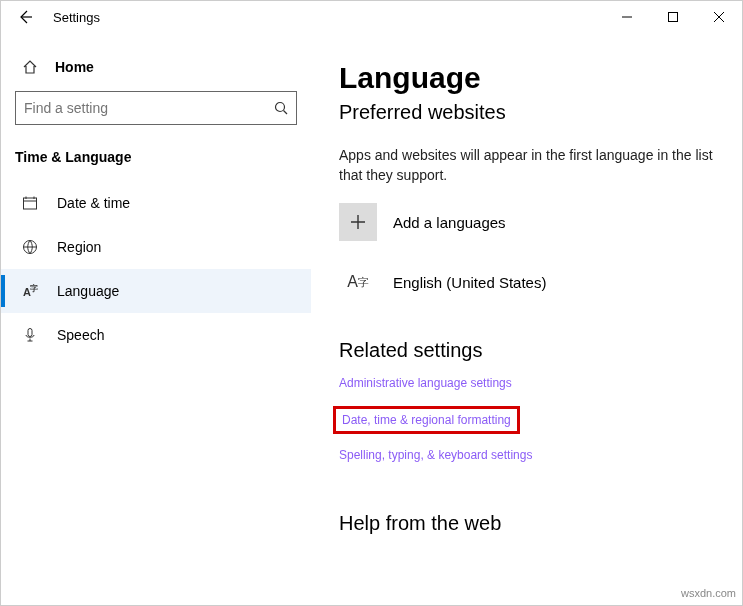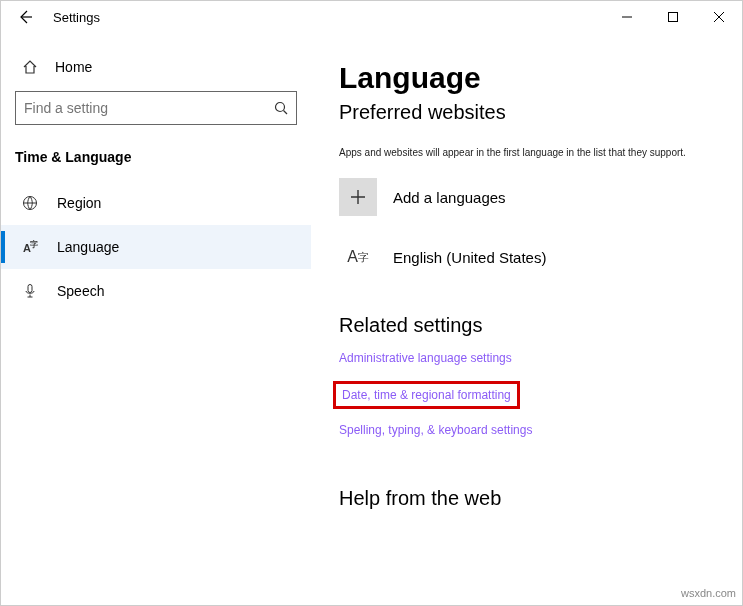--- a/index.html
+++ b/index.html
@@ -48,21 +48,21 @@
     width: 310px;
     padding: 18px 0 0 0;
   }
   .home-item {
     display: flex;
     align-items: center;
     padding: 8px 20px;
     gap: 16px;
   }
   .home-item .icon { width: 18px; display:flex; justify-content:center; }
-  .home-item span.label { font-size: 14px; }
+  .home-item span.label { font-size: 14px; font-weight: bold; }
   .search-wrap {
     padding: 8px 14px 18px 14px;
   }
   .search-box {
     border: 1px solid #666;
     height: 34px;
     display: flex;
     align-items: center;
     padding: 0 8px;
     background: #fff;
@@ -114,21 +114,21 @@
     font-size: 30px;
     font-weight: 600;
     margin-bottom: 6px;
   }
   .h2 {
     font-size: 20px;
     font-weight: 400;
     margin-bottom: 22px;
   }
   .desc {
-    font-size: 10px;
+    font-size: 14px;
     color: #222;
     margin-bottom: 18px;
     line-height: 1.4;
     max-width: 380px;
   }
   .tile {
     display: flex;
     align-items: center;
     gap: 16px;
     margin-bottom: 22px;
@@ -221,20 +221,29 @@
           <svg width="14" height="14" viewBox="0 0 14 14">
               <circle cx="6" cy="6" r="4.5" stroke="#333" fill="none" stroke-width="1.2"></circle>
               <path d="M9.5 9.5 L13 13" stroke="#333" stroke-width="1.2"></path>
             </svg>
         </span>
       </div>
     </div>
 
     <div class="section-heading">Time &amp; Language</div>
 
+    <div class="nav-item">
+      <span class="icon">
+        <svg width="16" height="16" viewBox="0 0 16 16">
+            <rect x="1.5" y="3" width="13" height="11" stroke="#333" fill="none"></rect>
+            <path d="M1.5 6 H14.5 M4 1.5 V4 M12 1.5 V4" stroke="#333"></path>
+          </svg>
+      </span>
+      <span>Date &amp; time</span>
+    </div>
 
     <div class="nav-item">
       <span class="icon">
         <svg width="16" height="16" viewBox="0 0 16 16">
             <circle cx="8" cy="8" r="6.5" stroke="#333" fill="none"></circle>
             <path d="M1.5 8 H14.5 M8 1.5 C5 5 5 11 8 14.5 M8 1.5 C11 5 11 11 8 14.5" stroke="#333" fill="none"></path>
           </svg>
       </span>
       <span>Region</span>
     </div>

